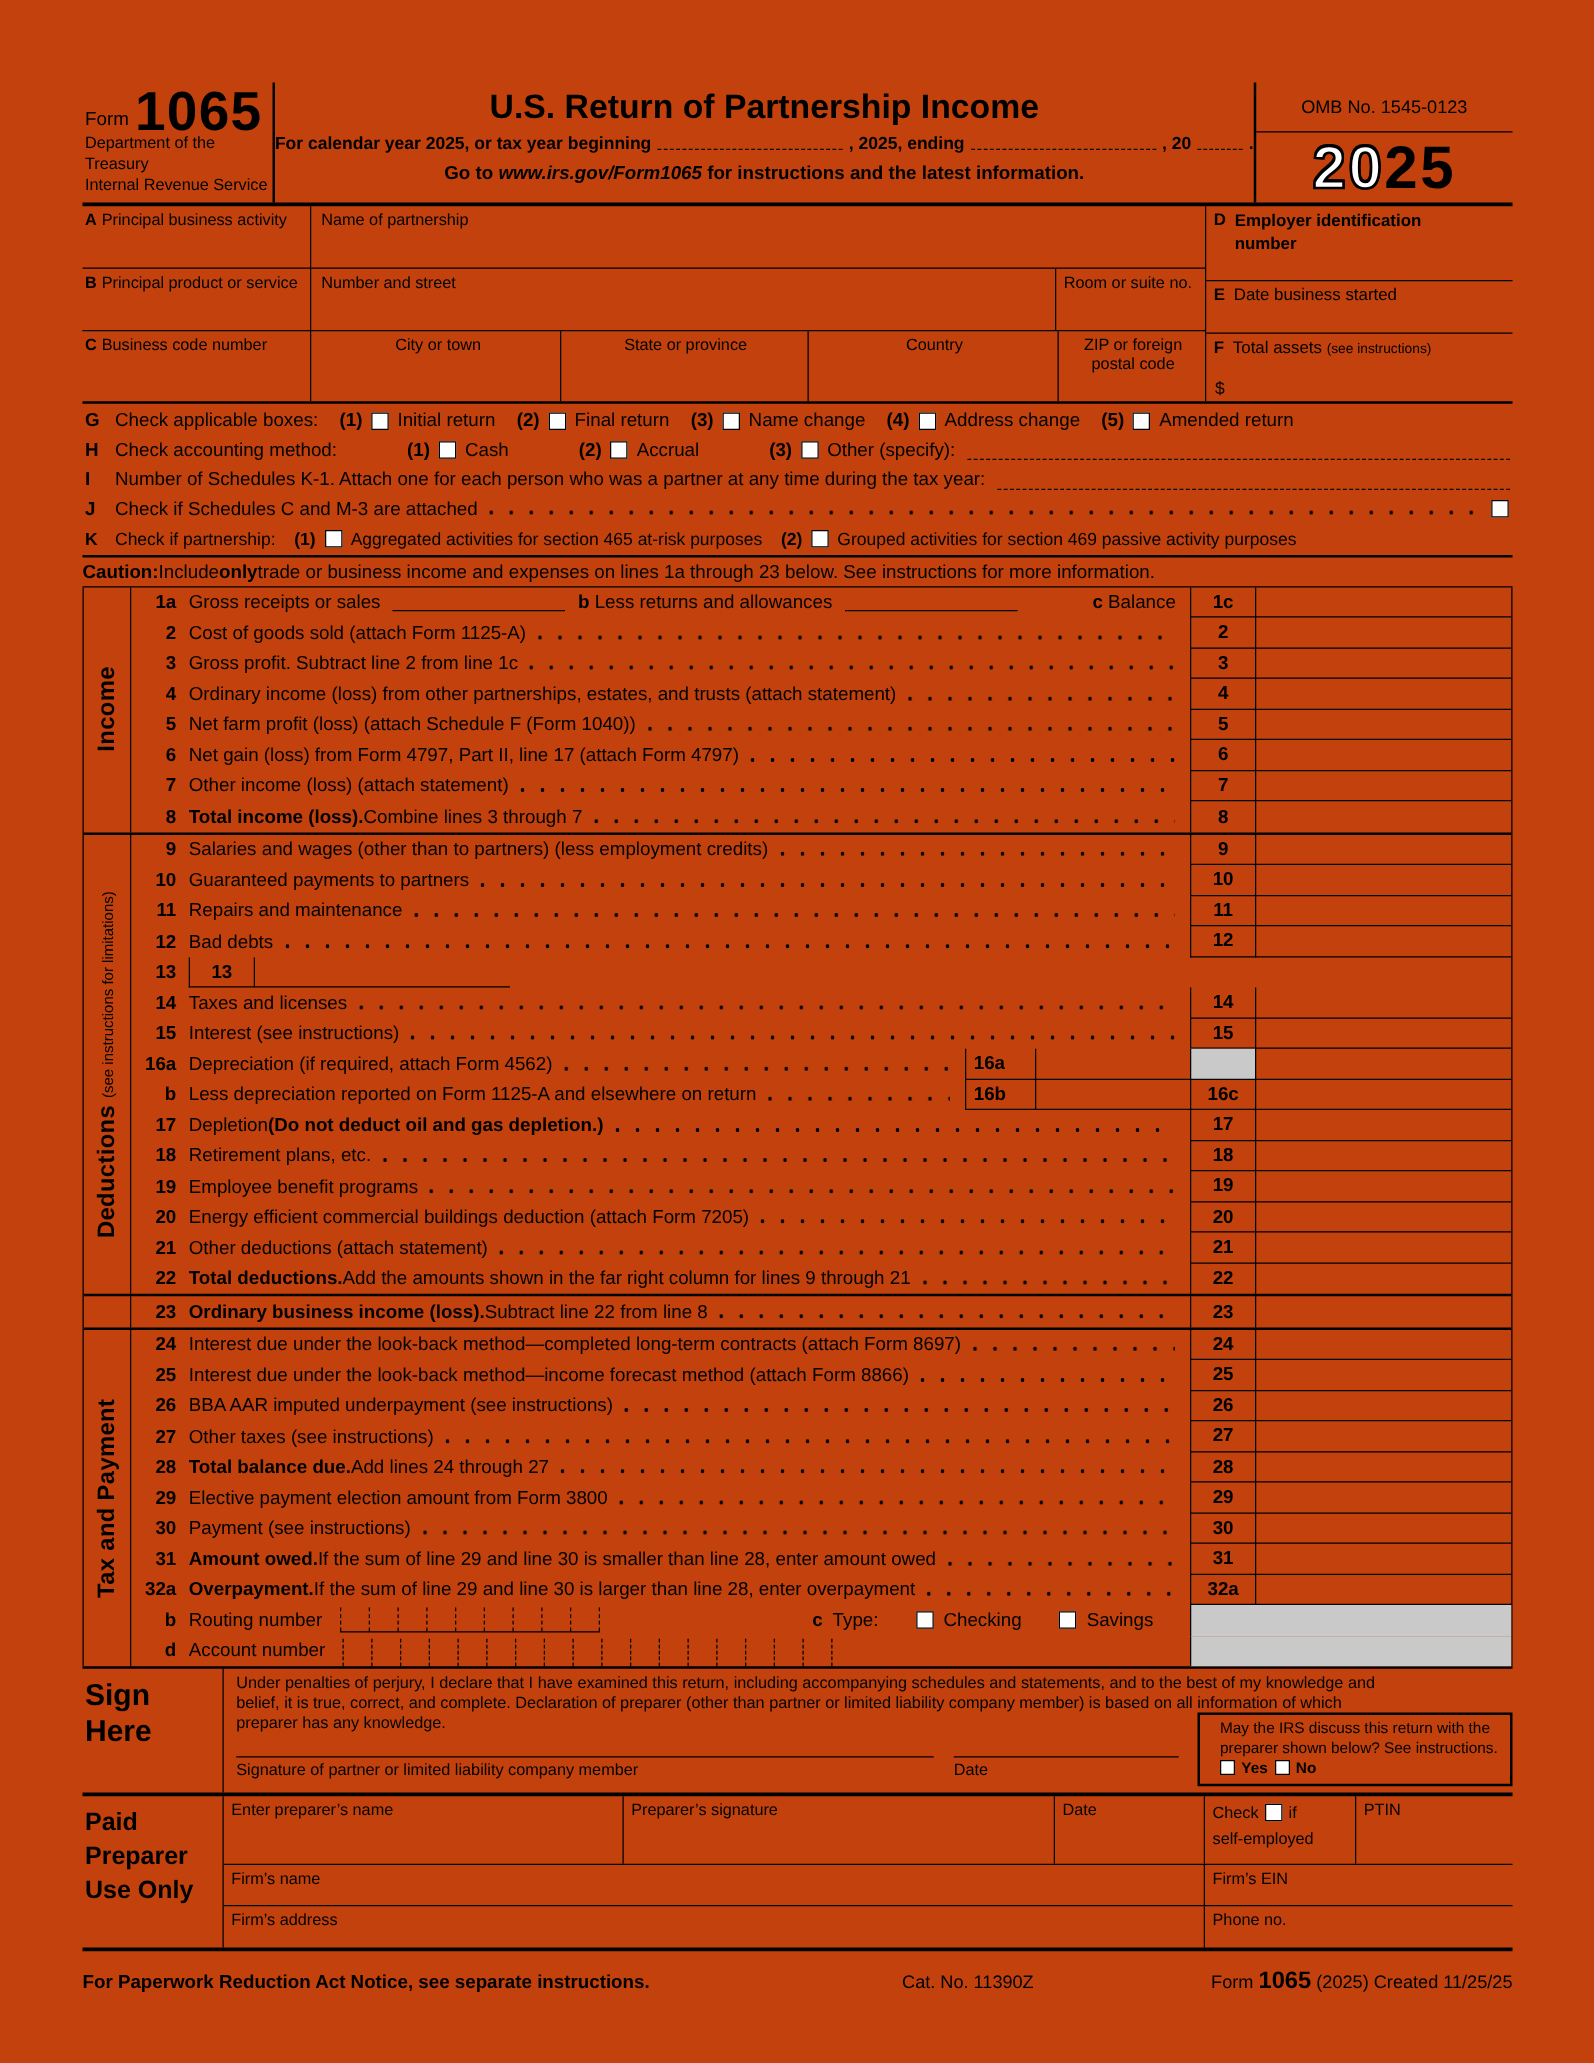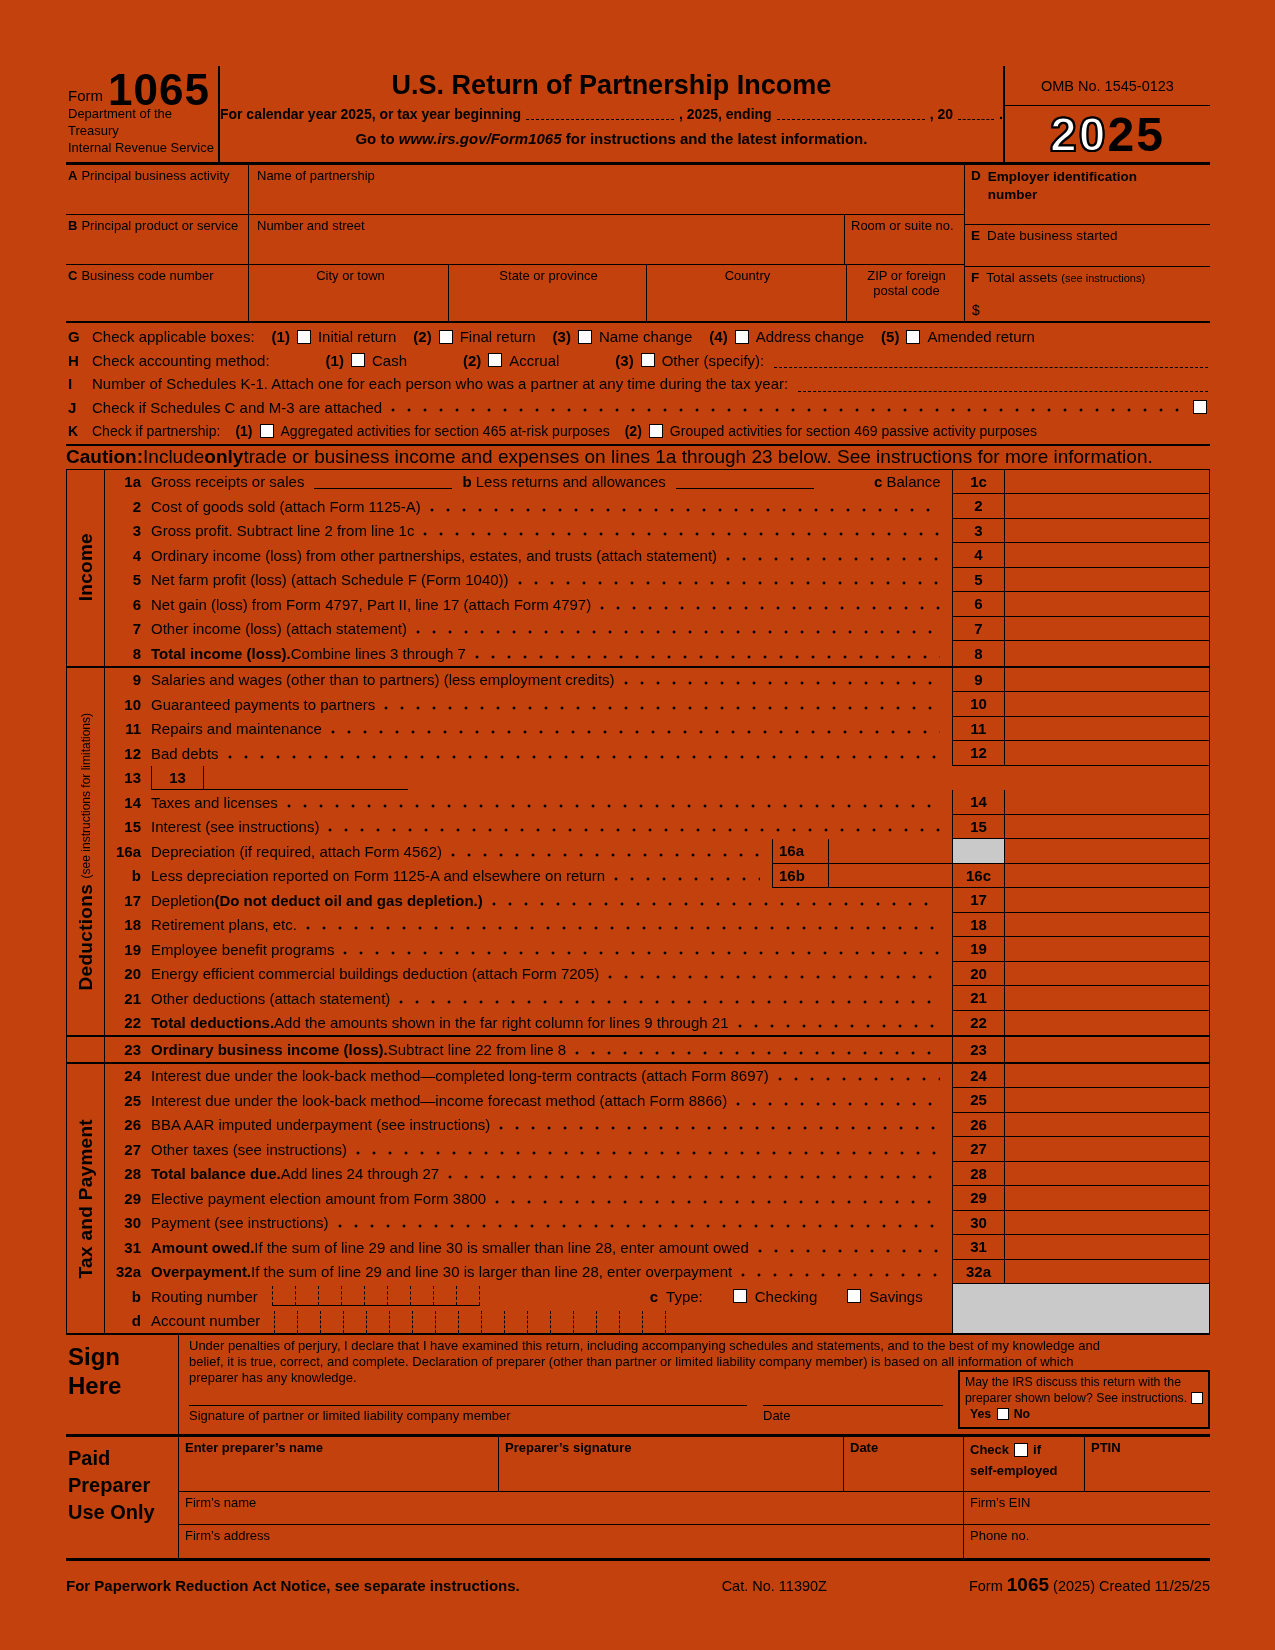--- a/index.html
+++ b/index.html
@@ -69,21 +69,21 @@
   .g-opt { margin-left:17px; }
   .h-opt { margin-left:56px; }
   .k-opt { margin-left:15px; }
   .krow { font-size:14px; }
   .dashfill { flex:1; border-bottom:1.5px dashed #000; align-self:flex-end; margin:0 2px 4px 10px; }
   .dots { flex:1; align-self:flex-end; height:6px; min-width:14px; margin:0 9px 6px 9px;
           background-image:radial-gradient(circle at 2px 3px, #000 1.3px, transparent 1.7px);
           background-size:16px 6px; background-repeat:repeat-x; background-position:left bottom; }
 
   
-  .caution { height:24px; display:flex; align-items:center; font-size:19px; border-bottom:1.5px solid #000; white-space:nowrap; }
+  .caution { height:24px; display:flex; align-items:center; font-size:15px; border-bottom:1.5px solid #000; white-space:nowrap; }
 
   
   .main-table { border-left:1.5px solid #000; border-right:1.5px solid #000; }
   .section { display:flex; border-bottom:2px solid #000; }
   .section:last-child { border-bottom:none; }
   .side { width:38px; border-right:1.5px solid #000; display:flex; align-items:center; justify-content:center; flex:none; }
   .side-label { writing-mode:vertical-rl; transform:rotate(180deg); font-weight:bold; font-size:19px; white-space:nowrap; text-align:center; letter-spacing:0.3px; }
   .side-label .note { font-weight:normal; font-size:12px; letter-spacing:0; }
   .rows { flex:1; display:flex; flex-direction:column; }
   .trow { display:flex; height:24.5px; flex:none; }
@@ -106,29 +106,29 @@
   .typegrp .gap { width:14px; }
 
   
   .sign { display:flex; border-top:2.5px solid #000; border-bottom:3px solid #000; height:104px; }
   .sign-left { width:112px; flex:none; font-size:24px; font-weight:bold; line-height:1.2; padding:8px 0 0 2px; }
   .sign-main { flex:1; border-left:1.5px solid #000; position:relative; padding:3px 8px 0 10px; }
   .statement { font-size:13px; line-height:1.23; max-width:930px; }
   .sigrow { position:absolute; left:10px; right:8px; bottom:4px; display:flex; }
   .sig-area { width:558px; border-top:1.5px solid #000; font-size:13px; padding-top:2px; height:25px; }
   .date-area { width:180px; margin-left:16px; border-top:1.5px solid #000; font-size:13px; padding-top:2px; height:25px; }
-  .irs-box { position:absolute; right:0; bottom:5px; width:252px; border:2.5px solid #000; font-size:12.3px; line-height:1.3; padding:3px 5px 4px 5px; }
+  .irs-box { position:absolute; right:0; bottom:5px; width:252px; border:2.5px solid #000; font-size:12.3px; line-height:1.3; padding:3px 5px 4px 16px; }
   .irs-box .b { margin:0 2px 0 5px; }
 
   
   .prep { display:flex; border-bottom:3px solid #000; }
   .prep-left { width:112px; flex:none; font-size:20px; font-weight:bold; line-height:1.35; padding:8px 0 0 2px; }
   .prep-main { flex:1; border-left:1.5px solid #000; display:flex; flex-direction:column; }
   .prow { display:flex; font-size:13px; }
-  .prow1 { height:55px; border-bottom:1.5px solid #000;font-weight:bold; }
+  .prow1 { height:55px; border-bottom:1.5px solid #000; }
   .prow2 { height:33px; border-bottom:1.5px solid #000; }
   .prow3 { height:33px; }
   .pcell { padding:3px 4px 0 6px; }
   .p-name { flex:1; }
   .p-sig { width:345px; border-left:1.5px solid #000; }
   .p-date { width:120px; border-left:1.5px solid #000; }
   .p-check { width:121px; border-left:1.5px solid #000; line-height:1.6; }
   .p-check .cb { vertical-align:-3px; margin:0 5px; }
   .p-ptin { width:126px; border-left:1.5px solid #000; }
   .p-firm { flex:1; }

